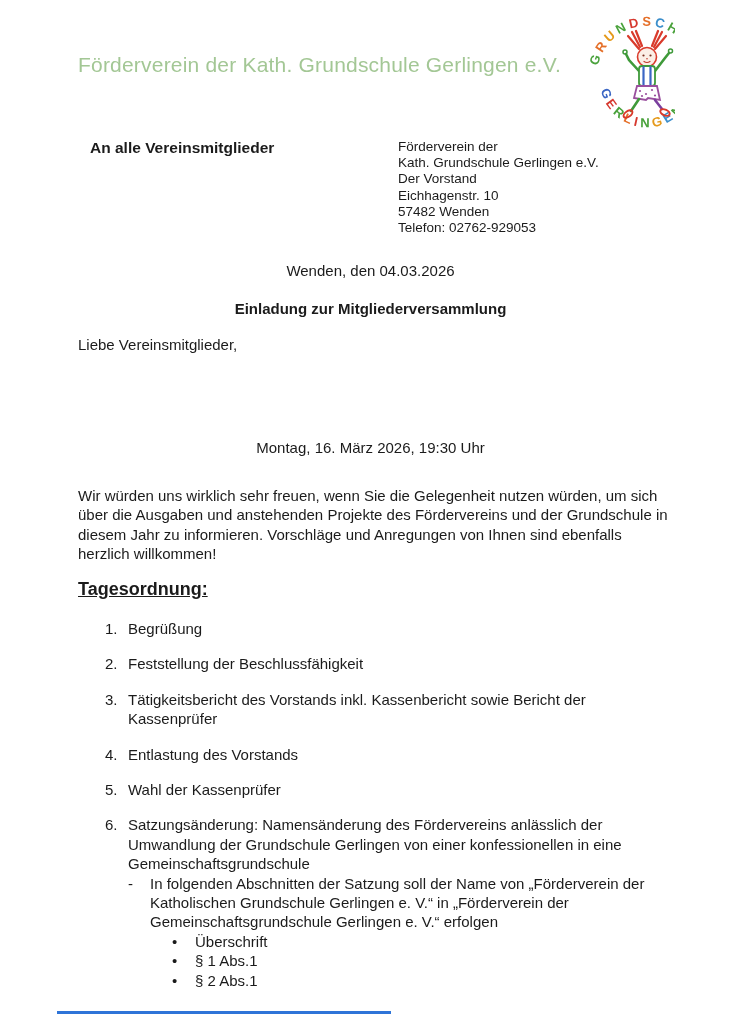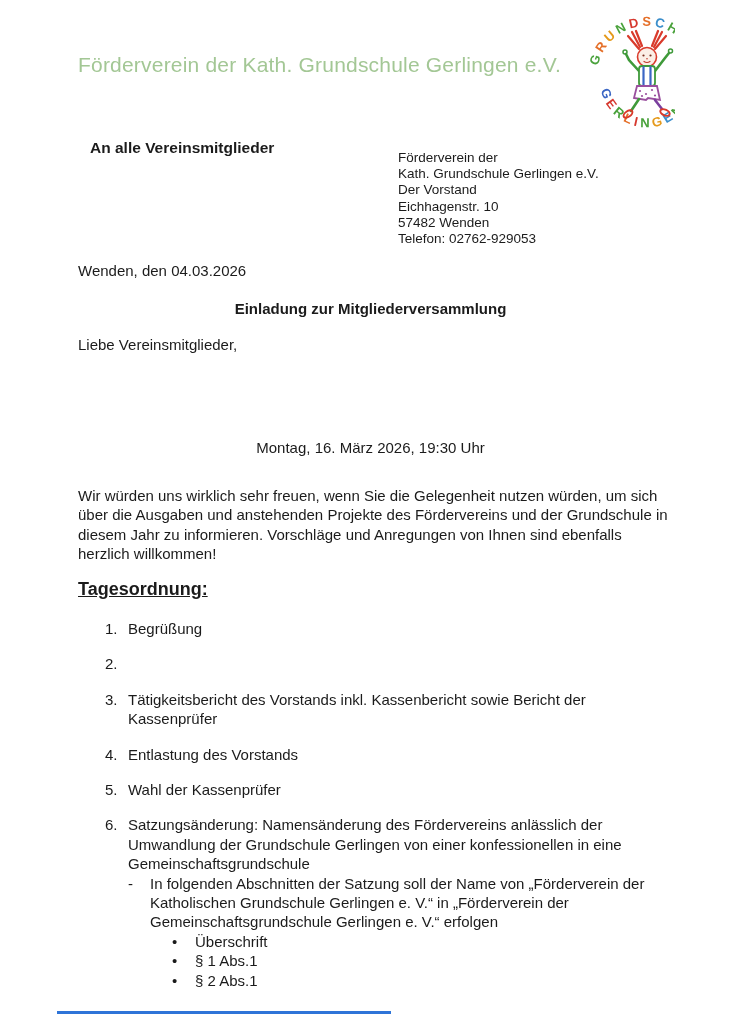--- a/index.html
+++ b/index.html
@@ -8,22 +8,22 @@
     font-family:"Liberation Sans", sans-serif; color:#1b1b1b; overflow:hidden;
     font-size:15px; line-height:19.4px;
   }
   .doc-title {
     position:absolute; left:78px; top:52px; width:520px;
     font-size:21px; line-height:26px; color:#a3c795; letter-spacing:0.2px;
   }
   .logo { position:absolute; left:584px; top:8px; width:126px; height:132px; }
   .logo text { font-family:"Liberation Sans", sans-serif; font-weight:bold; font-size:13px; }
   .recipient { position:absolute; left:90px; top:138px; font-weight:bold; font-size:15.5px; }
-  .sender { position:absolute; left:398px; top:139px; font-size:13.5px; line-height:16.2px;margin-top:11px; }
-  .dateline { position:absolute; left:78px; top:261px; width:585px; text-align:left; }
+  .sender { position:absolute; left:398px; top:139px; font-size:13.5px; line-height:16.2px; }
+  .dateline { position:absolute; left:78px; top:261px; width:585px; text-align:center; }
   .subject { position:absolute; left:78px; top:299px; width:585px; text-align:center; font-weight:bold; }
   .salutation { position:absolute; left:78px; top:335px; }
   .para1 { position:absolute; left:78px; top:369px; width:594px; }
   .meeting { position:absolute; left:78px; top:438px; width:585px; text-align:center; font-weight:normal; }
   .para2 { position:absolute; left:78px; top:486px; width:594px; }
   .agenda-heading { position:absolute; left:78px; top:580px; font-weight:bold; text-decoration:underline; font-size:18px; }
   .agenda { position:absolute; left:78px; top:619px; width:600px; }
   .agenda-item { display:flex; margin-bottom:16px; }
   .agenda-item.last { margin-bottom:0; }
   .agenda-num { width:23px; margin-left:27px; flex-shrink:0; }
@@ -123,20 +123,21 @@
 
   <div class="agenda-heading">Tagesordnung:</div>
 
   <div class="agenda">
     <div class="agenda-item">
       <span class="agenda-num">1.</span>
       <span class="agenda-txt">Begrüßung</span>
     </div>
     <div class="agenda-item">
       <span class="agenda-num">2.</span>
+      <span class="agenda-txt">Feststellung der Beschlussfähigkeit</span>
     </div>
     <div class="agenda-item">
       <span class="agenda-num">3.</span>
       <span class="agenda-txt">Tätigkeitsbericht des Vorstands inkl. Kassenbericht sowie Bericht der Kassenprüfer</span>
     </div>
     <div class="agenda-item">
       <span class="agenda-num">4.</span>
       <span class="agenda-txt">Entlastung des Vorstands</span>
     </div>
     <div class="agenda-item">

